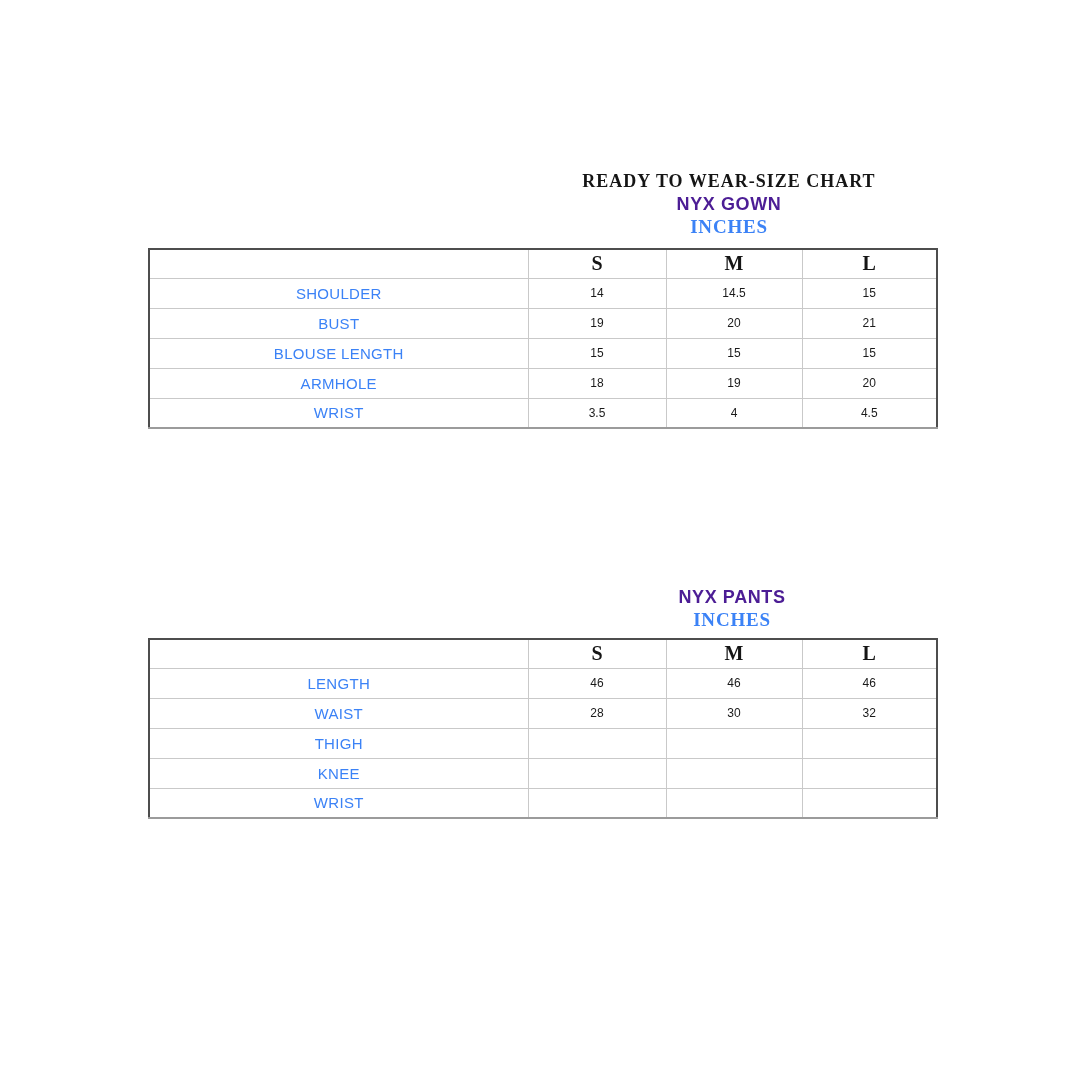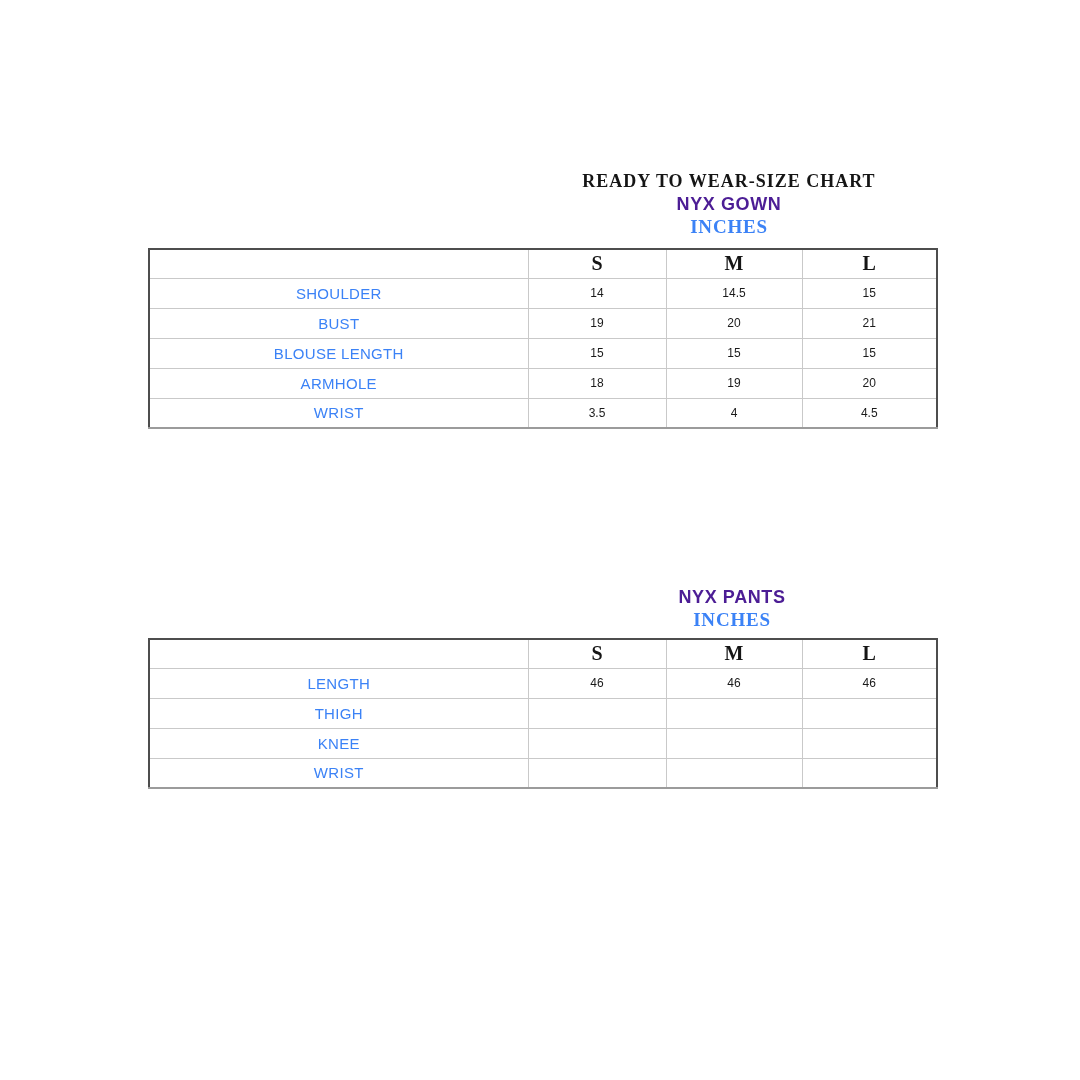--- a/index.html
+++ b/index.html
@@ -167,20 +167,26 @@
       </tr>
     </thead>
     <tbody>
       <tr>
         <td class="rlabel">LENGTH</td>
         <td class="val">46</td>
         <td class="val">46</td>
         <td class="val">46</td>
       </tr>
       <tr>
+        <td class="rlabel">WAIST</td>
+        <td class="val">28</td>
+        <td class="val">30</td>
+        <td class="val">32</td>
+      </tr>
+      <tr>
         <td class="rlabel">THIGH</td>
         <td class="val"></td>
         <td class="val"></td>
         <td class="val"></td>
       </tr>
       <tr>
         <td class="rlabel">KNEE</td>
         <td class="val"></td>
         <td class="val"></td>
         <td class="val"></td>

